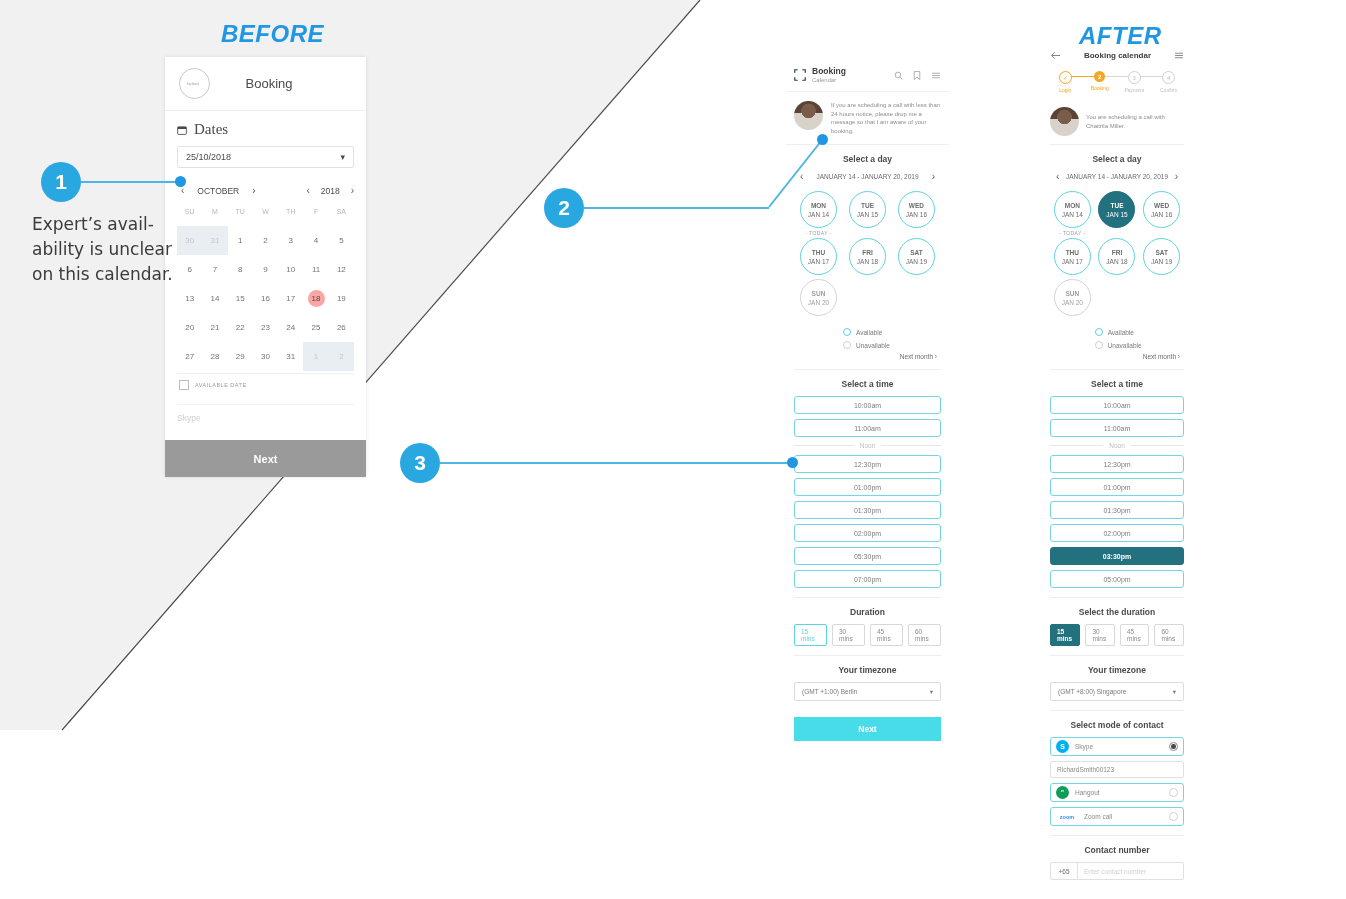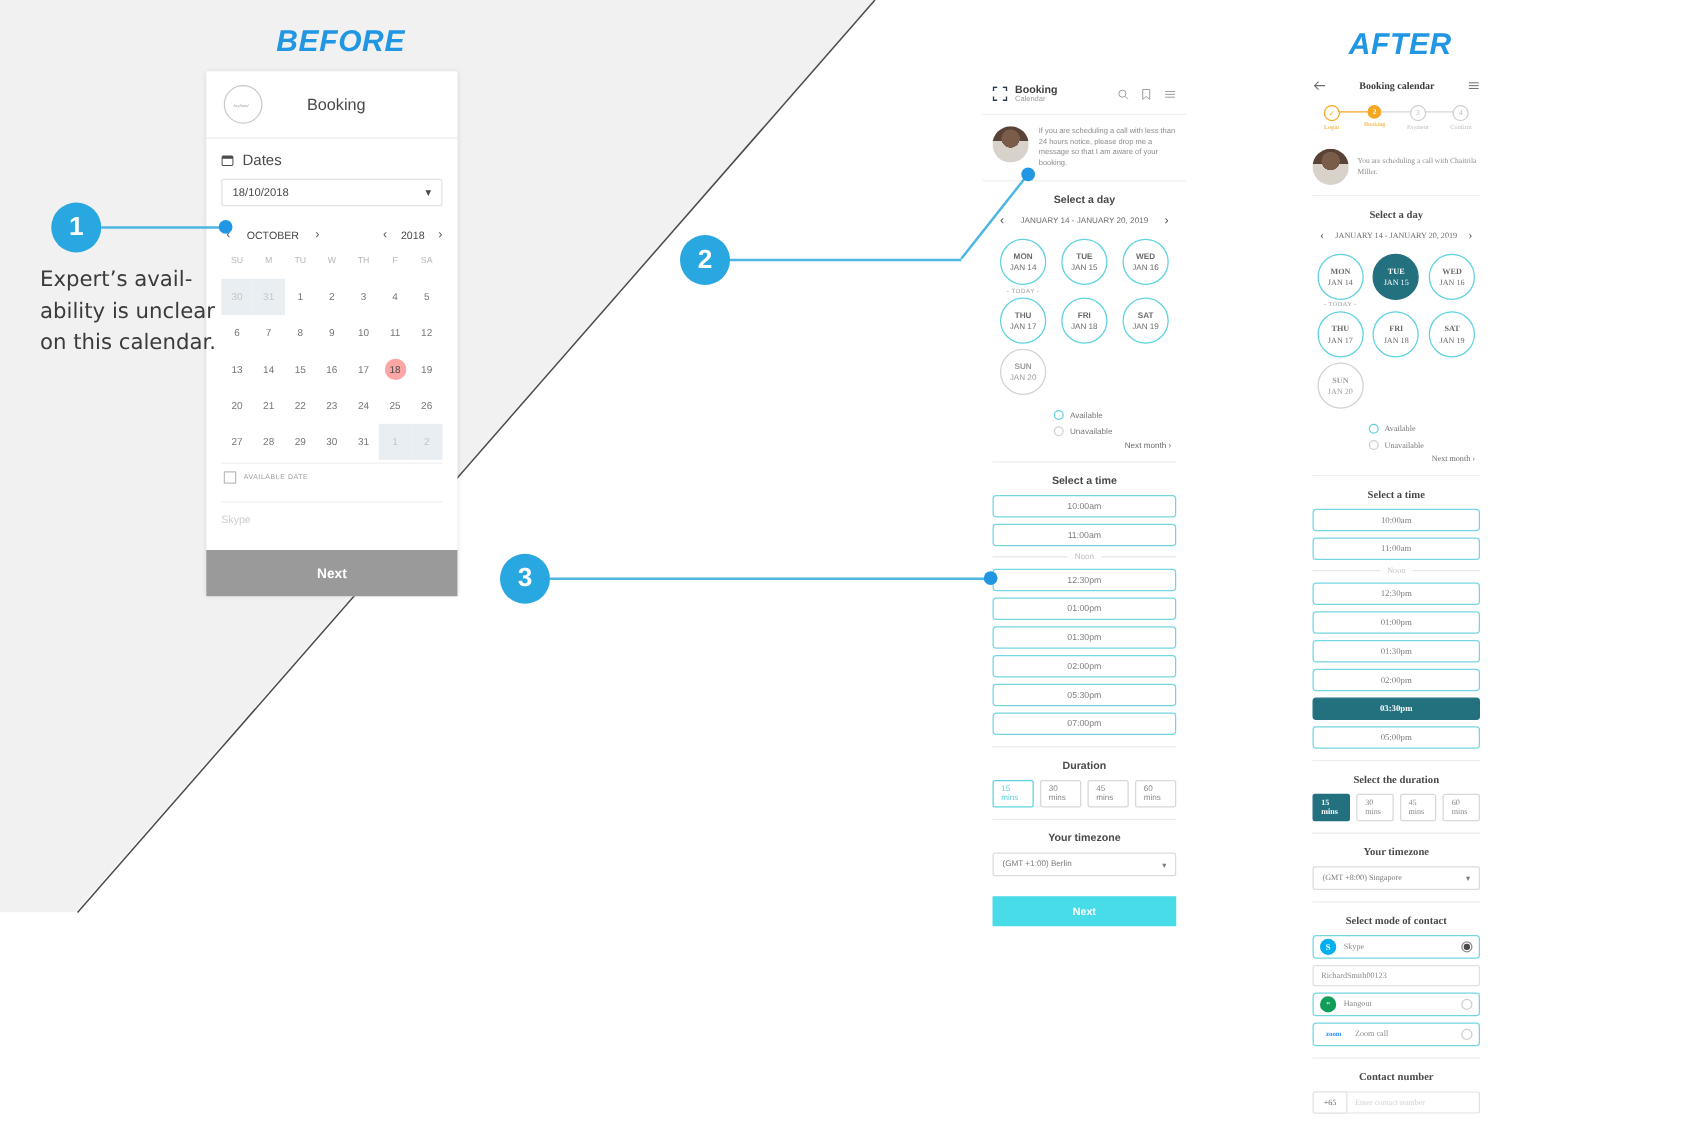--- a/index.html
+++ b/index.html
@@ -52,21 +52,21 @@
     height:54px; border-bottom:1px solid #ececec;
     display:flex; align-items:center; padding:0 14px; box-sizing:border-box;
   }
   .bp-logo {
     width:29px; height:29px; border-radius:50%; border:1px solid #c9c9c9;
     display:flex; align-items:center; justify-content:center;
     font-size:5px; color:#9b9b9b; font-style:italic;
   }
   .bp-title { flex:1; text-align:center; font-size:13px; color:#4a4a4a; margin-right:24px; }
   .bp-body { padding:10px 12px 0 12px; }
-  .bp-dates { display:flex; align-items:center; gap:7px; font-size:12px; color:#4a4a4a; margin-bottom:8px; }
+  .bp-dates { display:flex; align-items:center; gap:7px; font-size:15px; color:#4a4a4a; margin-bottom:8px;font-family:Liberation Serif, serif; }
   .bp-select {
     height:22px; border:1px solid #e2e2e2; border-radius:2px;
     display:flex; align-items:center; padding:0 8px; box-sizing:border-box;
     font-size:9px; color:#4a4a4a; justify-content:space-between; background:#fff;
   }
   .bp-navrow { display:flex; align-items:flex-end; height:26px; margin-top:2px; font-size:8.5px; color:#4a4a4a; }
   .bp-nav-mon { display:flex; align-items:center; gap:13px; flex:1; justify-content:flex-start; padding-left:4px;}
   .bp-nav-yr  { display:flex; align-items:center; gap:11px; }
   .arr { color:#5b5b5b; font-size:10px; cursor:default; }
   .cal-grid { display:grid; grid-template-columns:repeat(7,1fr); margin-top:4px; }
@@ -162,21 +162,21 @@
     width:29px; height:29px; border-radius:50%; flex:none;
     background:
       radial-gradient(circle at 50% 34%, #7a5c4a 0 30%, transparent 31%),
       linear-gradient(180deg,#5a4236 0 42%, #d9d2cb 42% 100%);
     overflow:hidden; position:relative;
   }
   .note p { margin:0; font-size:6px; line-height:8.6px; color:#8d8d8d; }
   .mp-body { padding:9px 8px; }
 
   
-  #after-phone { left:1042px; top:57px; width:150px; height:835px;font-family:Liberation Serif, serif; }
+  #after-phone { left:1042px; top:44px; width:150px; height:835px; }
   .ah { display:flex; align-items:center; padding:7px 8px; }
   .ah-title { flex:1; text-align:center; font-size:8px; font-weight:bold; color:#3d3d3d; }
   .stepper { display:flex; align-items:flex-start; padding:4px 6px 6px 6px; }
   .step { flex:1; display:flex; flex-direction:column; align-items:center; position:relative; }
   .step .bub {
     width:11px; height:11px; border-radius:50%; font-size:6px;
     display:flex; align-items:center; justify-content:center; z-index:2; background:#fff;
   }
   .step.done .bub { border:1px solid #f5a623; color:#f5a623; }
   .step.cur  .bub { background:#f5a623; color:#fff; font-weight:bold; }
@@ -239,21 +239,21 @@
     </div>
     <div class="bp-body">
       <div class="bp-dates">
         <svg width="10" height="10" viewBox="0 0 16 16">
           <rect x="1" y="3" width="14" height="12" rx="1.5" fill="none" stroke="#4a4a4a" stroke-width="1.4"></rect>
           <rect x="1" y="3" width="14" height="3.4" fill="#4a4a4a"></rect>
         </svg>
         <span>Dates</span>
       </div>
       <div class="bp-select">
-        <span>18/10/2018</span>
+        <span>25/10/2018</span>
         <span>▾</span>
       </div>
       <div class="bp-navrow">
         <div class="bp-nav-mon">
           <span class="arr">‹</span>
           <span>OCTOBER</span>
           <span class="arr">›</span>
         </div>
         <div class="bp-nav-yr">
           <span class="arr">‹</span>

